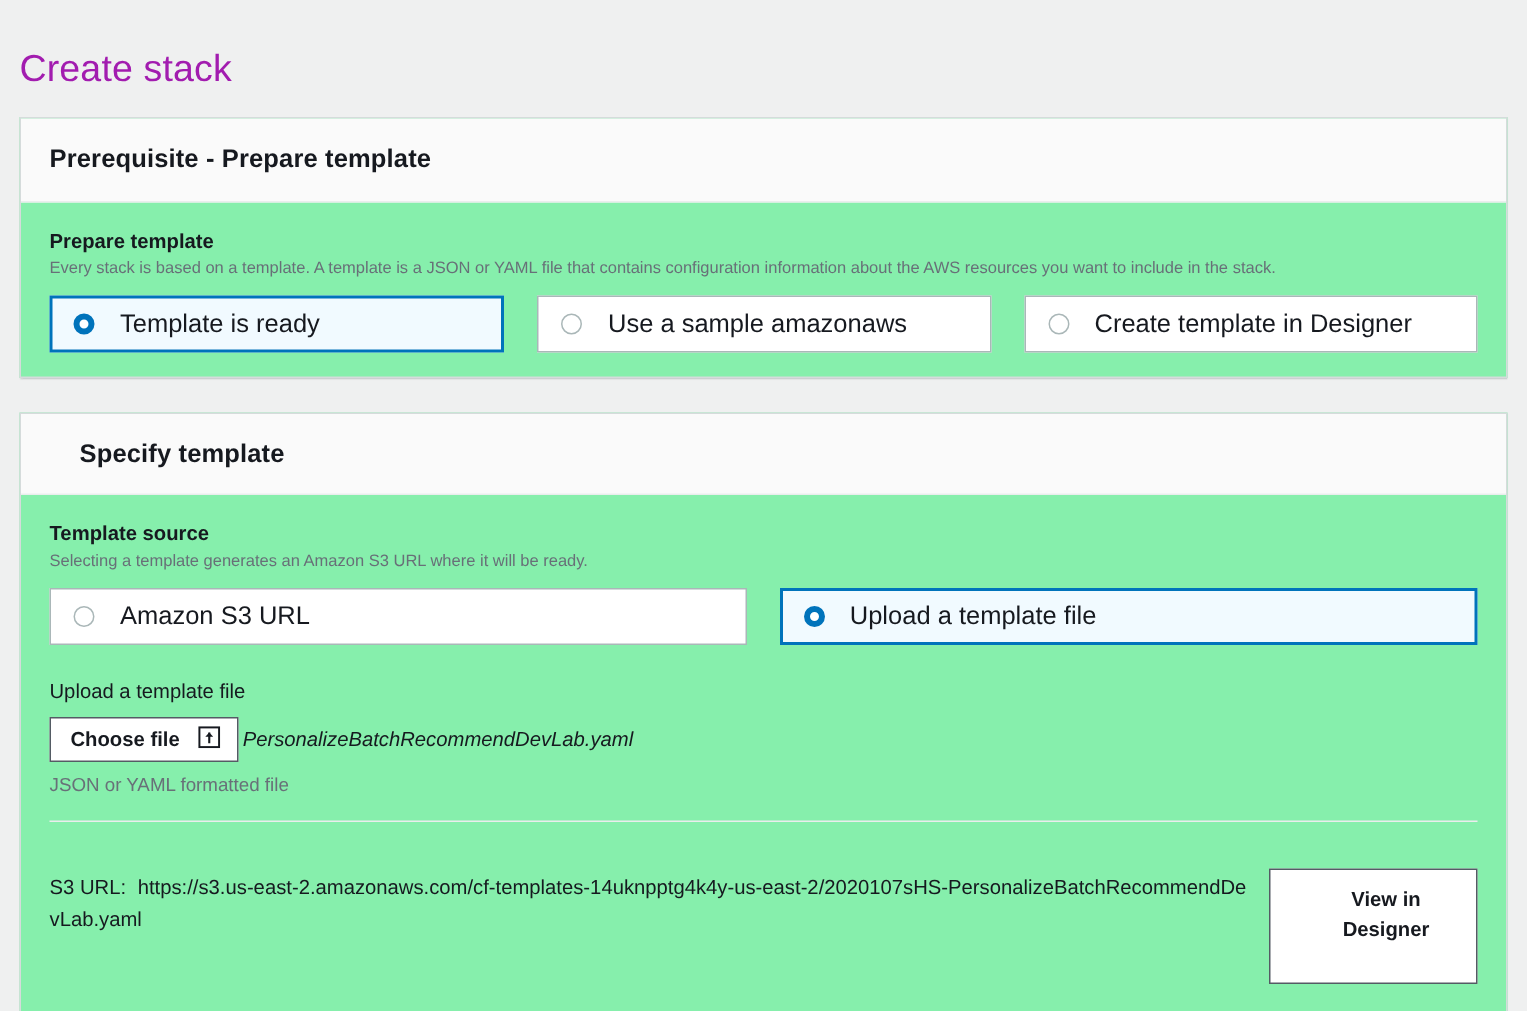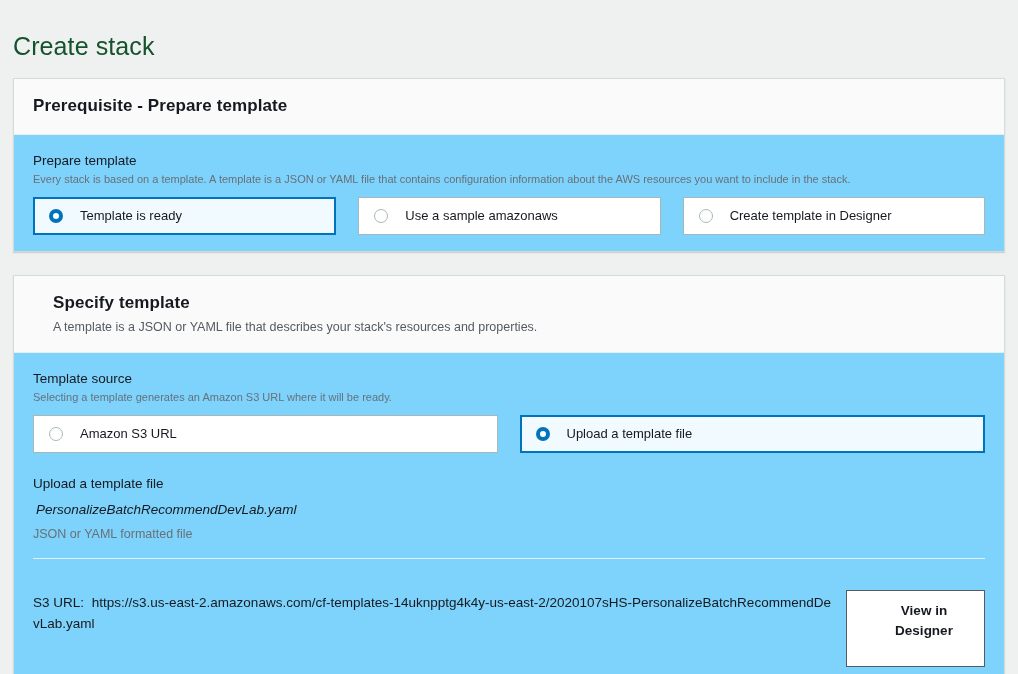--- a/index.html
+++ b/index.html
@@ -12,28 +12,28 @@
     height: 674px;
     background: #eff0f0;
     font-family: "Liberation Sans", sans-serif;
     color: #16191f;
     overflow: hidden;
   }
 
   .page-title {
     font-size: 25px;
     font-weight: 400;
-    color: #14532d;
+    color: #a21caf;
     padding: 14px 0 0 13px;
     letter-spacing: 0.1px;
     line-height: 30px;
   }
 
   .card {
-    background: #7dd3fc;
+    background: #86efac;
     border: 1px solid #d5dbdb;
     box-shadow: 0 1px 1px 0 rgba(0,28,36,0.15);
     margin: 0 13px;
   }
   .card-header {
     background: #fafafa;
     border-bottom: 1px solid #eaeded;
     padding: 17px 19px 18px 19px;
   }
   .card-header.with-desc {
@@ -52,21 +52,21 @@
     color: #545b64;
     line-height: 18px;
     margin-top: 5px;
   }
   .card-body {
     padding: 16px 19px 16px 19px;
   }
 
   .field-label {
     font-size: 13.5px;
-    font-weight: 400;
+    font-weight: 700;
     color: #16191f;
     line-height: 19px;
   }
   .field-desc {
     font-size: 11px;
     color: #687078;
     line-height: 17px;
     margin-top: 1px;
   }
 
@@ -101,21 +101,21 @@
     flex: none;
   }
   .radio-tile.selected .radio-dot {
     border: 4px solid #0073bb;
     background: #ffffff;
     box-shadow: 0 0 0 0 #0073bb;
     width: 14px;
     height: 14px;
   }
   .radio-tile .radio-label {
-    font-size: 13px;
+    font-size: 17px;
     color: #16191f;
     margin-left: 17px;
     line-height: 18px;
   }
 
   .source-row {
     display: flex;
     gap: 22px;
     margin-top: 9px;
   }
@@ -239,41 +239,50 @@
         </div>
       </div>
     </div>
   </section>
 
   <div class="gap-between-cards"></div>
 
   <section class="card">
     <div class="card-header with-desc">
       <div class="card-title">Specify template</div>
-      <div class="card-subtitle">A template is a JSON or YAML file that describes your stack's resources and properties.</div>
     </div>
 
     <div class="card-body">
       <div class="field-label">Template source</div>
       <div class="field-desc">Selecting a template generates an Amazon S3 URL where it will be ready.</div>
 
       <div class="source-row">
         <div class="radio-tile">
           <span class="radio-dot"></span>
           <span class="radio-label">Amazon S3 URL</span>
         </div>
         <div class="radio-tile selected">
           <span class="radio-dot"></span>
           <span class="radio-label">Upload a template file</span>
         </div>
       </div>
 
       <div class="upload-label">Upload a template file</div>
 
       <div class="upload-line">
+        <button class="choose-file-btn">
+          <span class="btn-text">Choose file</span>
+          <span class="upload-icon">
+            <svg width="15" height="15" viewBox="0 0 16 16" aria-hidden="true">
+              <rect x="1" y="1" width="14" height="14" fill="none" stroke="#16191f" stroke-width="1.4"></rect>
+              <path d="M8 11.6 L8 5.4" stroke="#16191f" stroke-width="1.5" stroke-linecap="square"></path>
+              <path d="M5.2 7.6 L8 4.6 L10.8 7.6 Z" fill="#16191f"></path>
+            </svg>
+          </span>
+        </button>
         <span class="file-name">PersonalizeBatchRecommendDevLab.yaml</span>
       </div>
 
       <div class="hint-text">JSON or YAML formatted file</div>
 
       <div class="divider"></div>
     </div>
 
     <div class="s3-row">
       <div class="s3-url">

